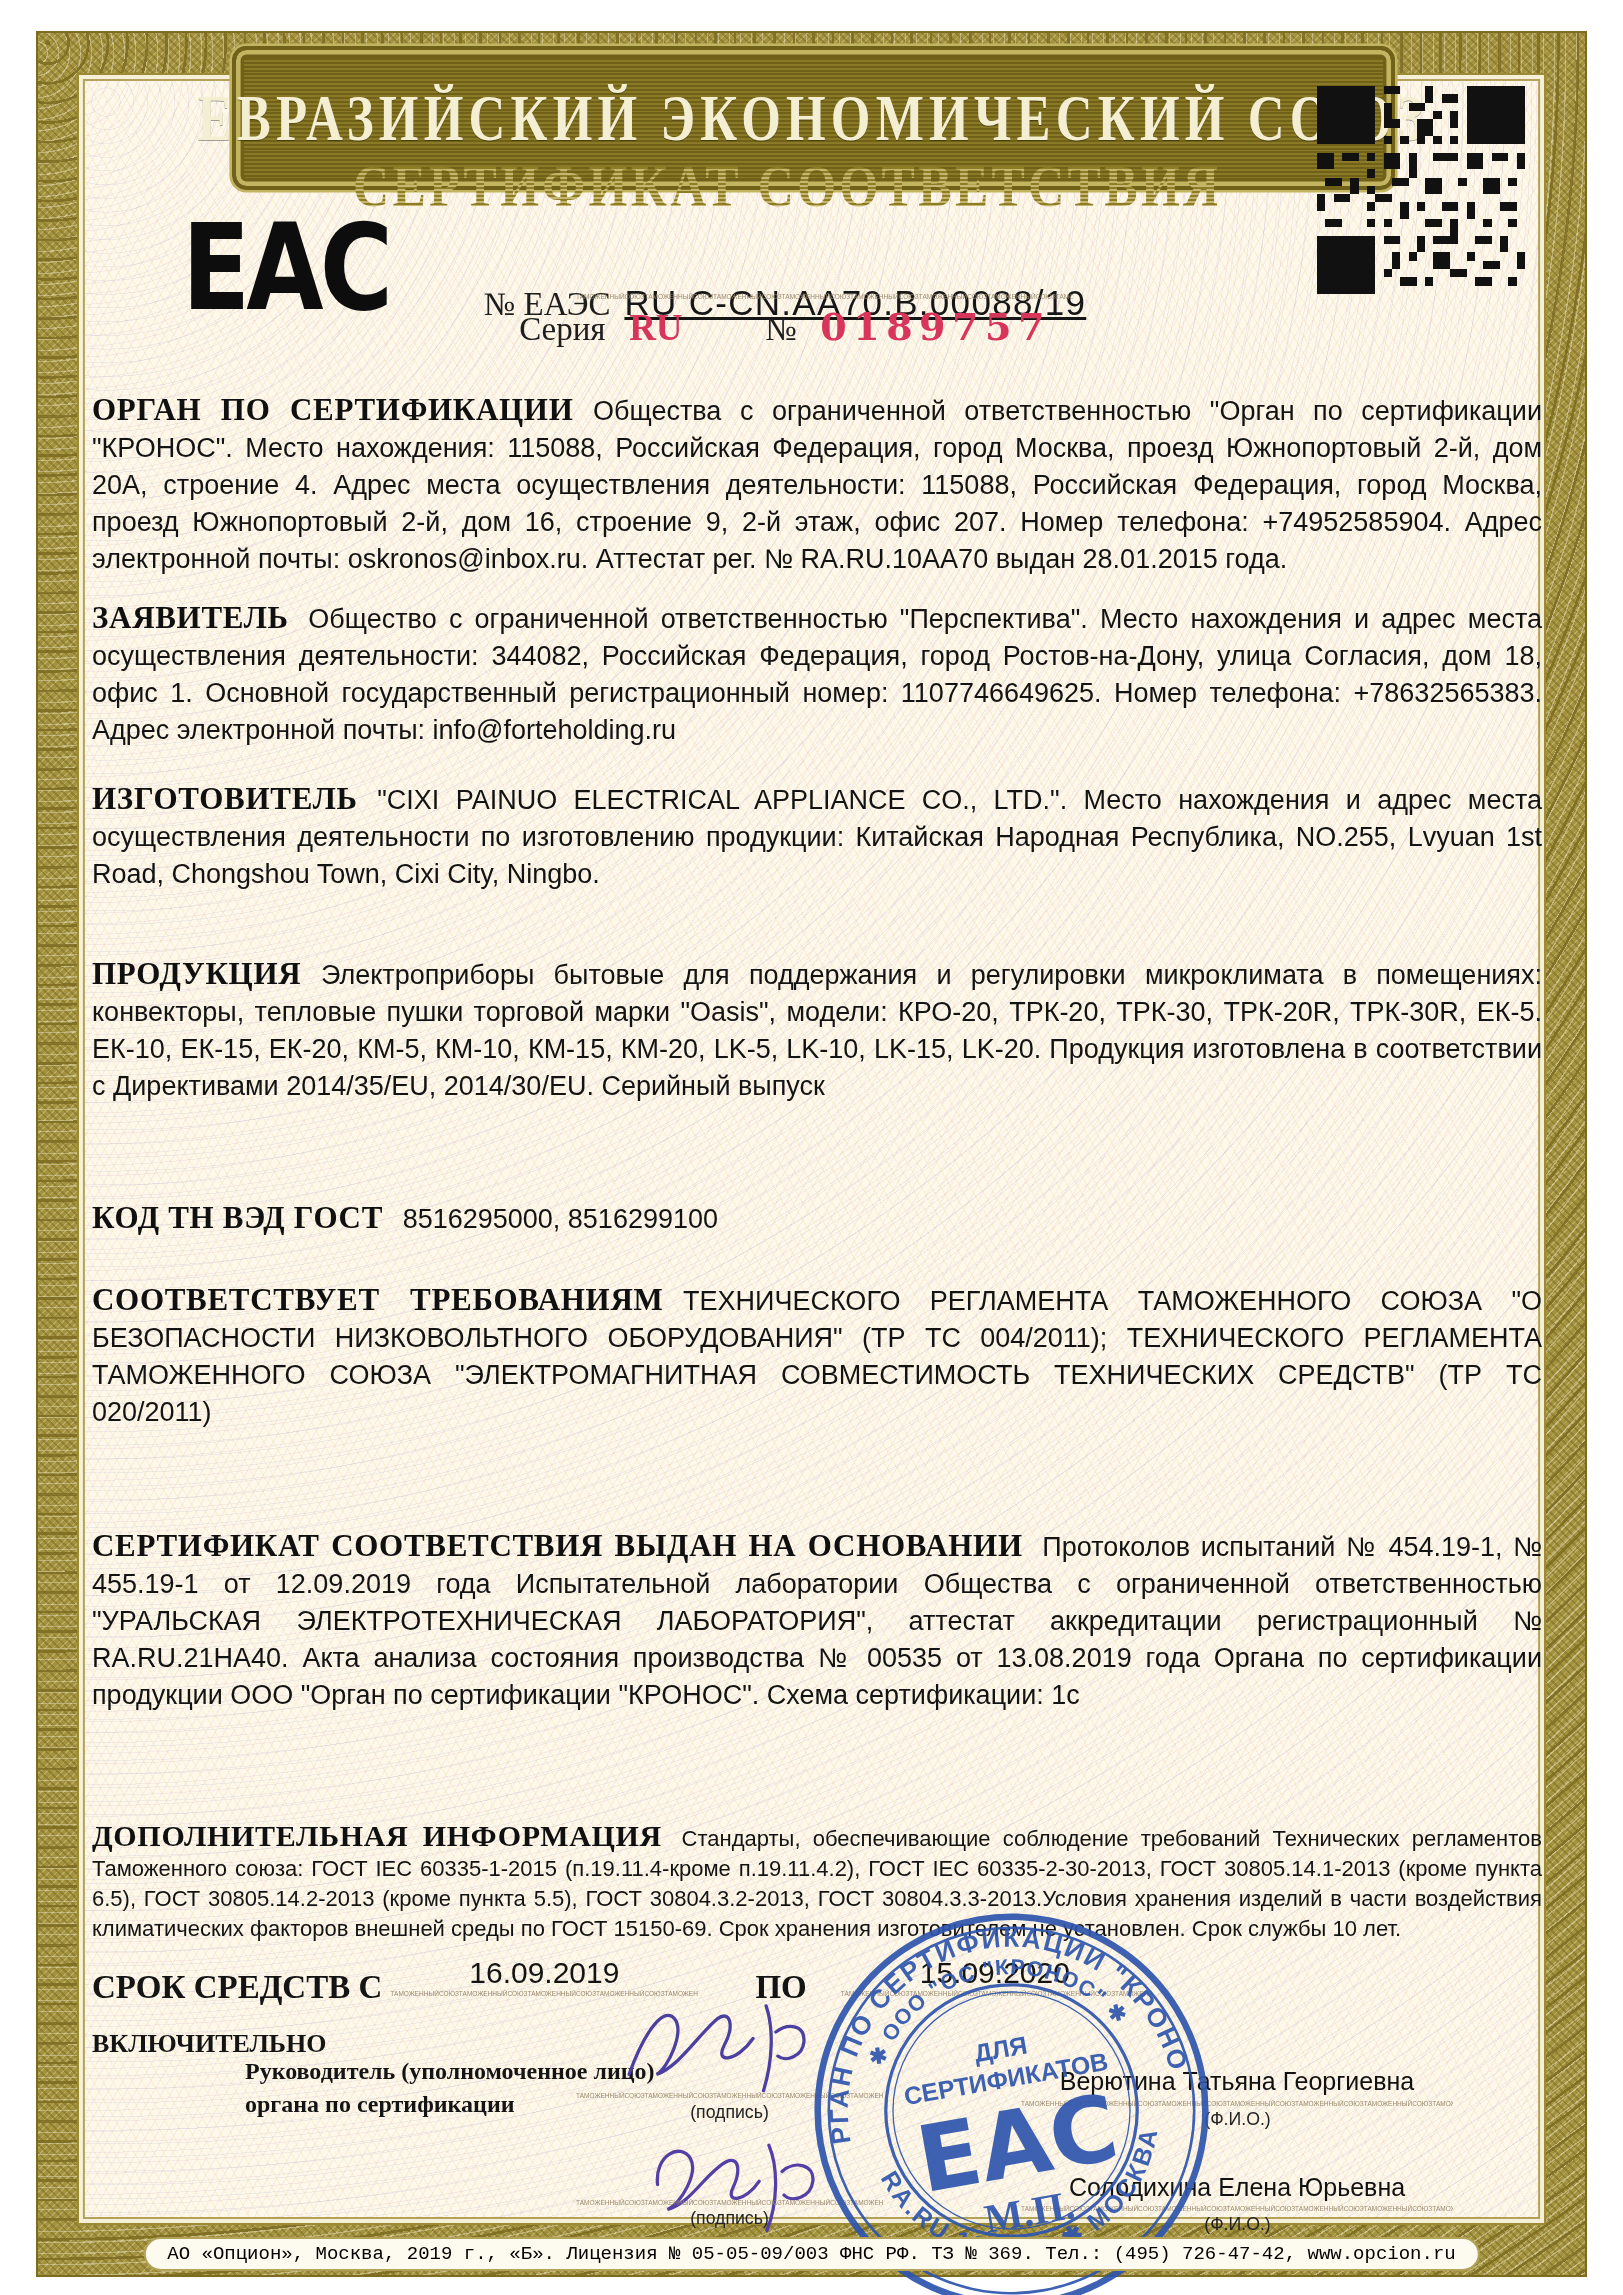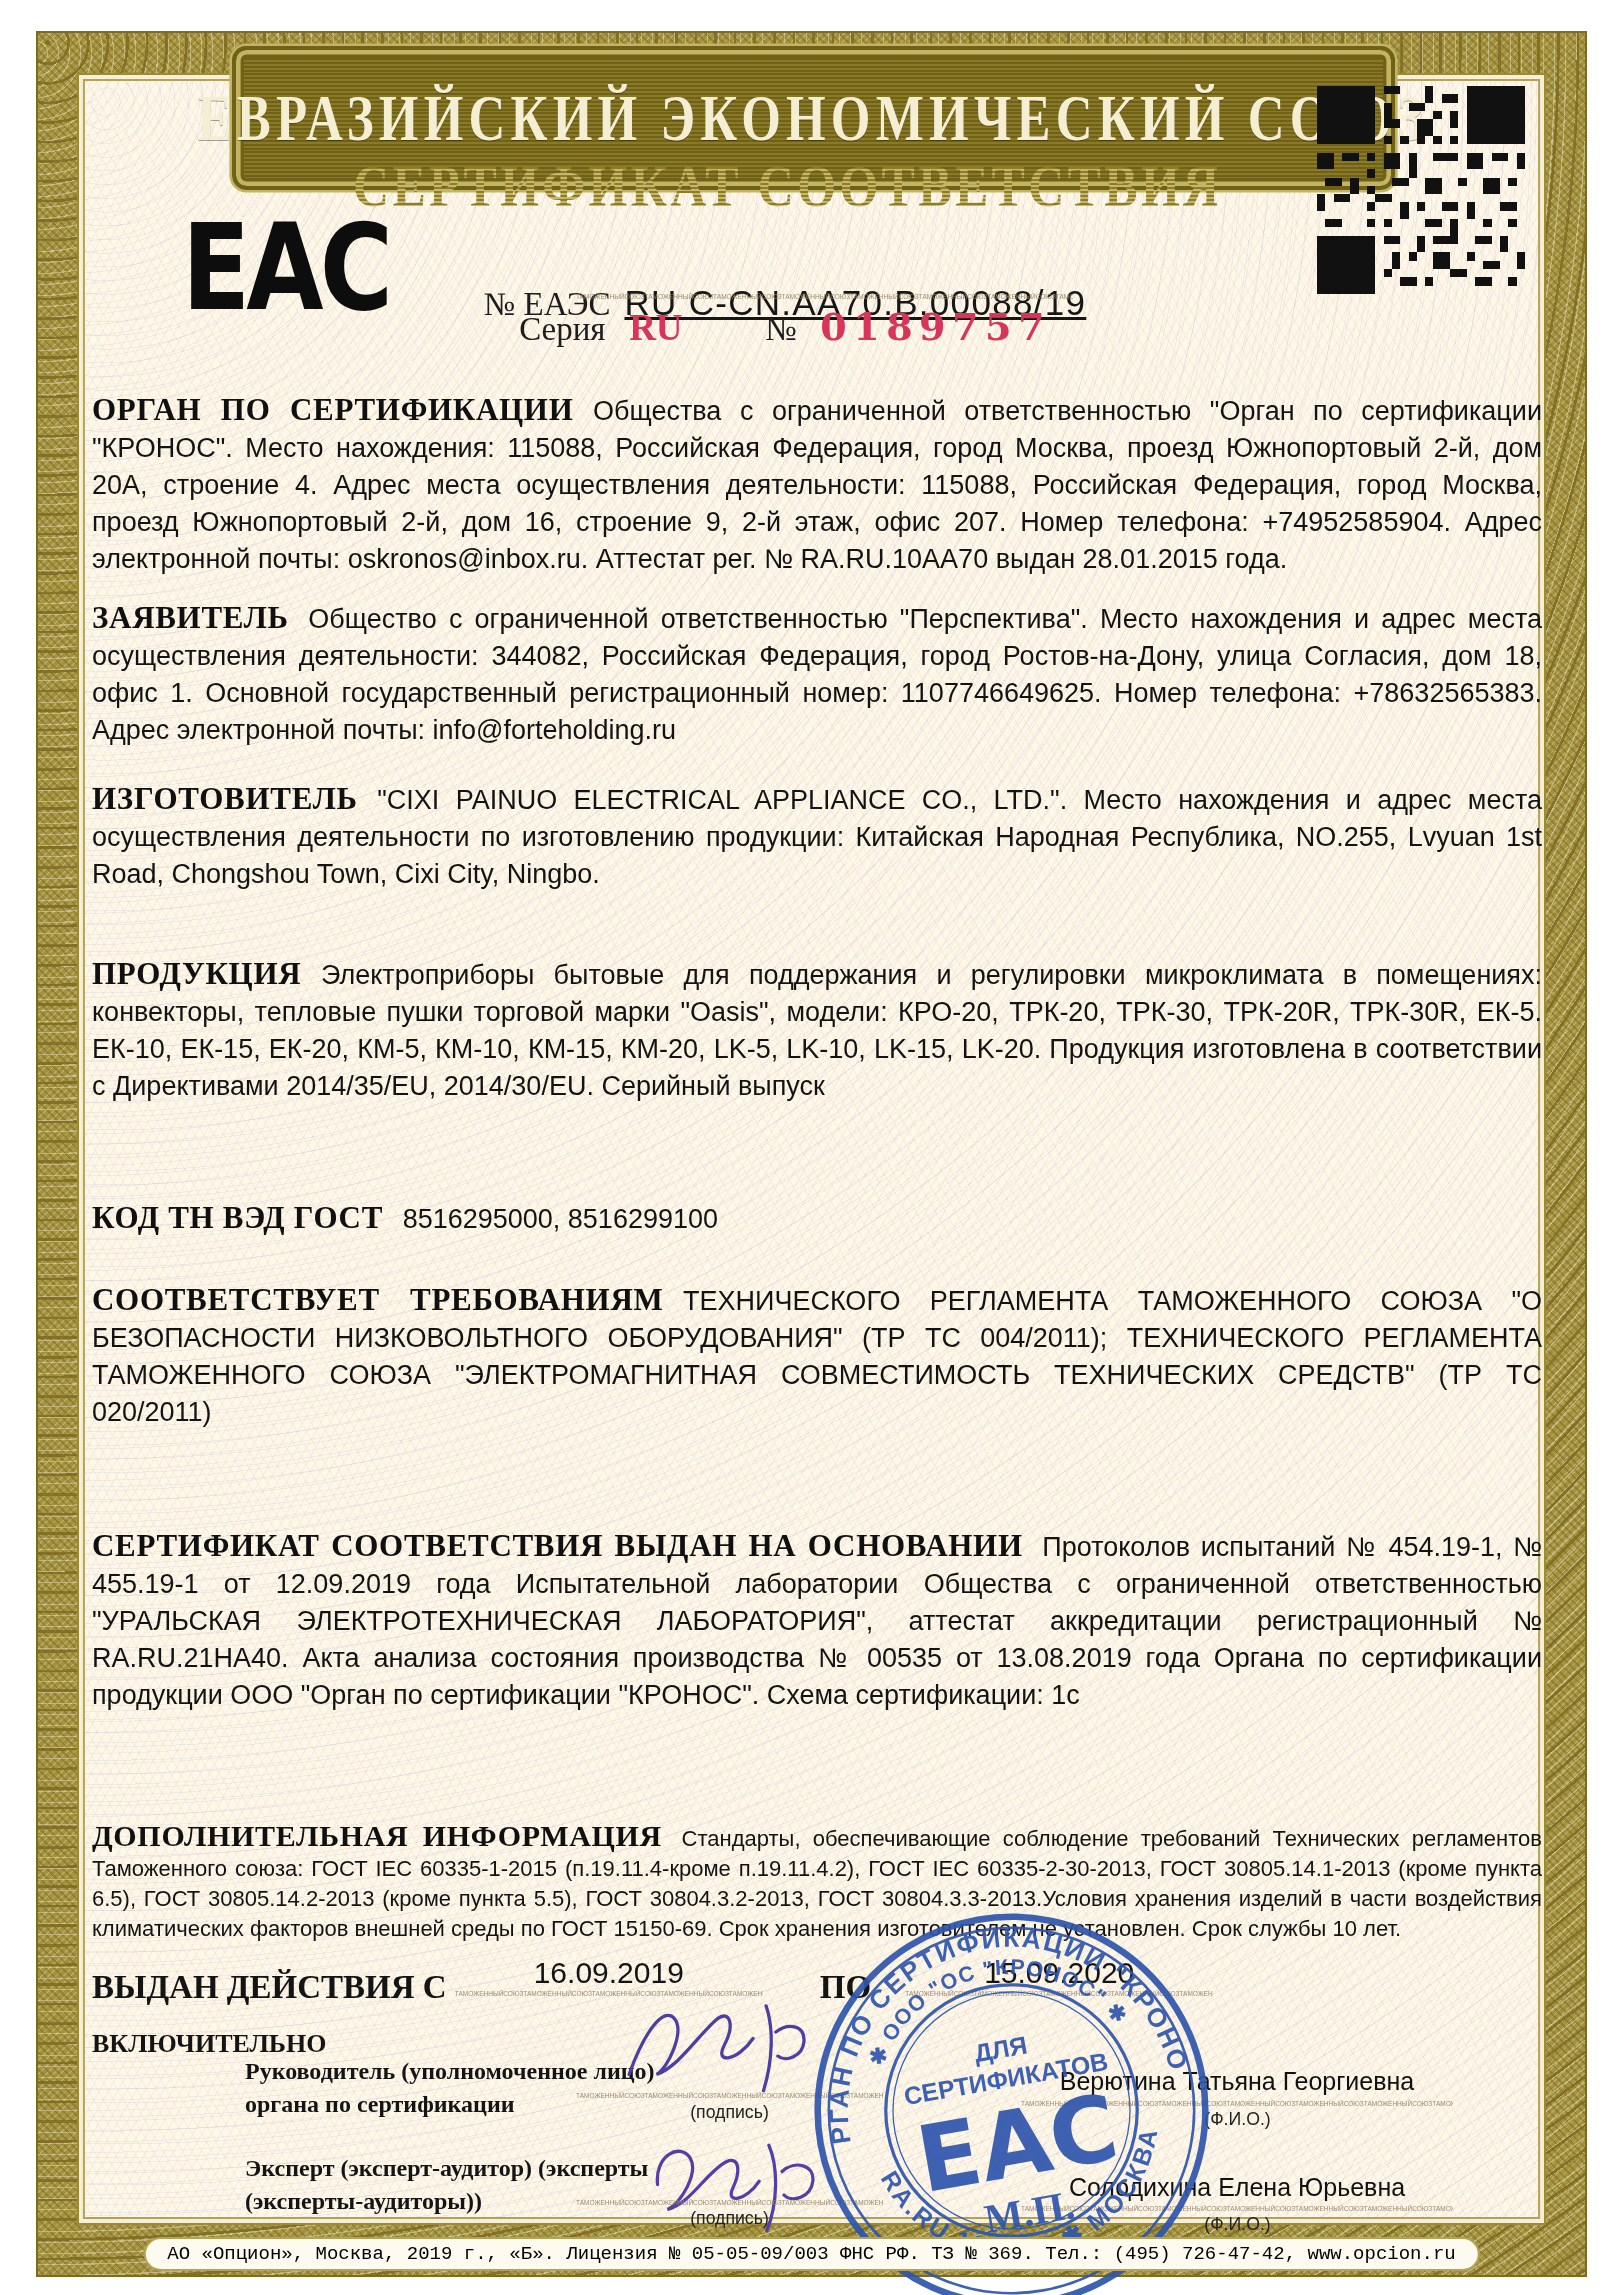--- a/index.html
+++ b/index.html
@@ -205,21 +205,21 @@
 
   <p class="sec" style="top:1172px"><span class="h">КОД ТН ВЭД ГОСТ</span><span>8516295000, 8516299100</span></p>
 
   <p class="sec" style="top:1254px"><span class="h">СООТВЕТСТВУЕТ ТРЕБОВАНИЯМ</span><span>ТЕХНИЧЕСКОГО РЕГЛАМЕНТА ТАМОЖЕННОГО СОЮЗА "О БЕЗОПАСНОСТИ НИЗКОВОЛЬТНОГО ОБОРУДОВАНИЯ" (ТР ТС 004/2011); ТЕХНИЧЕСКОГО РЕГЛАМЕНТА ТАМОЖЕННОГО СОЮЗА "ЭЛЕКТРОМАГНИТНАЯ СОВМЕСТИМОСТЬ ТЕХНИЧЕСКИХ СРЕДСТВ" (ТР ТС 020/2011)</span></p>
 
   <p class="sec" style="top:1500px"><span class="h">СЕРТИФИКАТ СООТВЕТСТВИЯ  ВЫДАН НА ОСНОВАНИИ</span><span>Протоколов испытаний № 454.19-1, № 455.19-1  от 12.09.2019 года Испытательной лаборатории Общества с ограниченной ответственностью "УРАЛЬСКАЯ ЭЛЕКТРОТЕХНИЧЕСКАЯ ЛАБОРАТОРИЯ", аттестат аккредитации регистрационный № RA.RU.21НА40. Акта анализа состояния производства № 00535 от 13.08.2019 года Органа по сертификации продукции ООО "Орган по сертификации "КРОНОС". Схема сертификации: 1с</span></p>
 
   <p class="sec small" style="top:1799px"><span class="h">ДОПОЛНИТЕЛЬНАЯ ИНФОРМАЦИЯ</span><span>Стандарты, обеспечивающие соблюдение требований Технических регламентов Таможенного союза: ГОСТ IEC 60335-1-2015 (п.19.11.4-кроме п.19.11.4.2), ГОСТ IEC 60335-2-30-2013, ГОСТ 30805.14.1-2013 (кроме пункта 6.5), ГОСТ 30805.14.2-2013 (кроме пункта 5.5), ГОСТ 30804.3.2-2013, ГОСТ 30804.3.3-2013.Условия хранения изделий в части воздействия климатических факторов внешней среды по ГОСТ 15150-69. Срок хранения изготовителем не установлен. Срок службы 10 лет.</span></p>
 
   <div class="validity">
-    <span class="h">ВЫДАН ДЕЙСТВИЯ С</span>
+    <span class="h">СРОК СРЕДСТВ С</span>
     <span class="vdate" style="width:308px">
       <span>16.09.2019</span>
       <span class="vun micro">ТАМОЖЕННЫЙСОЮЗТАМОЖЕННЫЙСОЮЗТАМОЖЕННЫЙСОЮЗТАМОЖЕННЫЙСОЮЗТАМОЖЕННЫЙСОЮЗТАМОЖЕННЫЙСОЮЗТАМОЖЕННЫЙСОЮЗТАМОЖЕННЫЙСОЮЗТАМОЖЕННЫЙСОЮЗТАМОЖЕННЫЙСОЮЗТАМОЖЕННЫЙСОЮЗТАМОЖЕННЫЙСОЮЗТАМОЖЕННЫЙСОЮЗТАМОЖЕННЫЙСОЮЗТАМОЖЕННЫЙСОЮЗТАМОЖЕННЫЙСОЮЗ</span>
     </span>
     <span class="h" style="margin-left:49px">ПО</span>
     <span class="vdate" style="width:308px;margin-left:26px">
       <span>15.09.2020</span>
       <span class="vun micro">ТАМОЖЕННЫЙСОЮЗТАМОЖЕННЫЙСОЮЗТАМОЖЕННЫЙСОЮЗТАМОЖЕННЫЙСОЮЗТАМОЖЕННЫЙСОЮЗТАМОЖЕННЫЙСОЮЗТАМОЖЕННЫЙСОЮЗТАМОЖЕННЫЙСОЮЗТАМОЖЕННЫЙСОЮЗТАМОЖЕННЫЙСОЮЗТАМОЖЕННЫЙСОЮЗТАМОЖЕННЫЙСОЮЗТАМОЖЕННЫЙСОЮЗТАМОЖЕННЫЙСОЮЗТАМОЖЕННЫЙСОЮЗТАМОЖЕННЫЙСОЮЗ</span>
     </span>
   </div>
@@ -228,21 +228,20 @@
   <div class="role" style="top:2055px">Руководитель (уполномоченное лицо) органа по сертификации</div>
   <svg class="sig-svg" style="left:609px;top:1970px" width="262" height="137" viewBox="0 0 400 210">
     <path d="M30,160 C55,90 85,55 100,75 C115,95 90,150 72,160 C105,150 140,95 165,75 C185,60 192,85 176,115 C160,145 196,140 220,105 M240,55 C252,90 250,140 236,185 M255,95 C275,80 300,85 298,110 C296,132 270,142 258,132" fill="none" stroke="#4b3fa0" stroke-width="5" stroke-linecap="round"></path>
   </svg>
   <div class="micro sigline" style="left:576px;top:2092px;width:308px">ТАМОЖЕННЫЙСОЮЗТАМОЖЕННЫЙСОЮЗТАМОЖЕННЫЙСОЮЗТАМОЖЕННЫЙСОЮЗТАМОЖЕННЫЙСОЮЗТАМОЖЕННЫЙСОЮЗТАМОЖЕННЫЙСОЮЗТАМОЖЕННЫЙСОЮЗТАМОЖЕННЫЙСОЮЗТАМОЖЕННЫЙСОЮЗТАМОЖЕННЫЙСОЮЗТАМОЖЕННЫЙСОЮЗТАМОЖЕННЫЙСОЮЗТАМОЖЕННЫЙСОЮЗТАМОЖЕННЫЙСОЮЗТАМОЖЕННЫЙСОЮЗ</div>
   <div class="caption" style="left:651px;top:2102px;width:157px">(подпись)</div>
   <div class="fio-name" style="left:1008px;top:2067px">Верютина Татьяна Георгиевна</div>
   <div class="micro sigline" style="left:1021px;top:2100px;width:432px">ТАМОЖЕННЫЙСОЮЗТАМОЖЕННЫЙСОЮЗТАМОЖЕННЫЙСОЮЗТАМОЖЕННЫЙСОЮЗТАМОЖЕННЫЙСОЮЗТАМОЖЕННЫЙСОЮЗТАМОЖЕННЫЙСОЮЗТАМОЖЕННЫЙСОЮЗТАМОЖЕННЫЙСОЮЗТАМОЖЕННЫЙСОЮЗТАМОЖЕННЫЙСОЮЗТАМОЖЕННЫЙСОЮЗТАМОЖЕННЫЙСОЮЗТАМОЖЕННЫЙСОЮЗТАМОЖЕННЫЙСОЮЗТАМОЖЕННЫЙСОЮЗ</div>
   <div class="caption" style="left:1159px;top:2109px;width:157px">(Ф.И.О.)</div>
 
-  <div class="role" style="top:2152px">Эксперт (эксперт-аудитор) (эксперты (эксперты-аудиторы))</div>
   <svg class="sig-svg" style="left:628px;top:2106px" width="236" height="131" viewBox="0 0 360 200">
     <path d="M45,120 C40,75 80,55 95,80 C108,102 80,150 60,158 C95,150 120,100 150,85 C170,76 172,100 160,125 C148,150 180,145 200,115 M215,60 C230,95 228,150 212,190 M235,100 C255,82 285,90 282,115 C279,140 250,148 238,136" fill="none" stroke="#533fa6" stroke-width="5" stroke-linecap="round"></path>
   </svg>
   <div class="micro sigline" style="left:576px;top:2199px;width:308px">ТАМОЖЕННЫЙСОЮЗТАМОЖЕННЫЙСОЮЗТАМОЖЕННЫЙСОЮЗТАМОЖЕННЫЙСОЮЗТАМОЖЕННЫЙСОЮЗТАМОЖЕННЫЙСОЮЗТАМОЖЕННЫЙСОЮЗТАМОЖЕННЫЙСОЮЗТАМОЖЕННЫЙСОЮЗТАМОЖЕННЫЙСОЮЗТАМОЖЕННЫЙСОЮЗТАМОЖЕННЫЙСОЮЗТАМОЖЕННЫЙСОЮЗТАМОЖЕННЫЙСОЮЗТАМОЖЕННЫЙСОЮЗТАМОЖЕННЫЙСОЮЗ</div>
   <div class="caption" style="left:651px;top:2208px;width:157px">(подпись)</div>
   <div class="fio-name" style="left:1008px;top:2173px">Солодихина Елена Юрьевна</div>
   <div class="micro sigline" style="left:1021px;top:2205px;width:432px">ТАМОЖЕННЫЙСОЮЗТАМОЖЕННЫЙСОЮЗТАМОЖЕННЫЙСОЮЗТАМОЖЕННЫЙСОЮЗТАМОЖЕННЫЙСОЮЗТАМОЖЕННЫЙСОЮЗТАМОЖЕННЫЙСОЮЗТАМОЖЕННЫЙСОЮЗТАМОЖЕННЫЙСОЮЗТАМОЖЕННЫЙСОЮЗТАМОЖЕННЫЙСОЮЗТАМОЖЕННЫЙСОЮЗТАМОЖЕННЫЙСОЮЗТАМОЖЕННЫЙСОЮЗТАМОЖЕННЫЙСОЮЗТАМОЖЕННЫЙСОЮЗ</div>
   <div class="caption" style="left:1159px;top:2214px;width:157px">(Ф.И.О.)</div>
 
   <svg class="stamp" viewBox="0 0 640 640">

